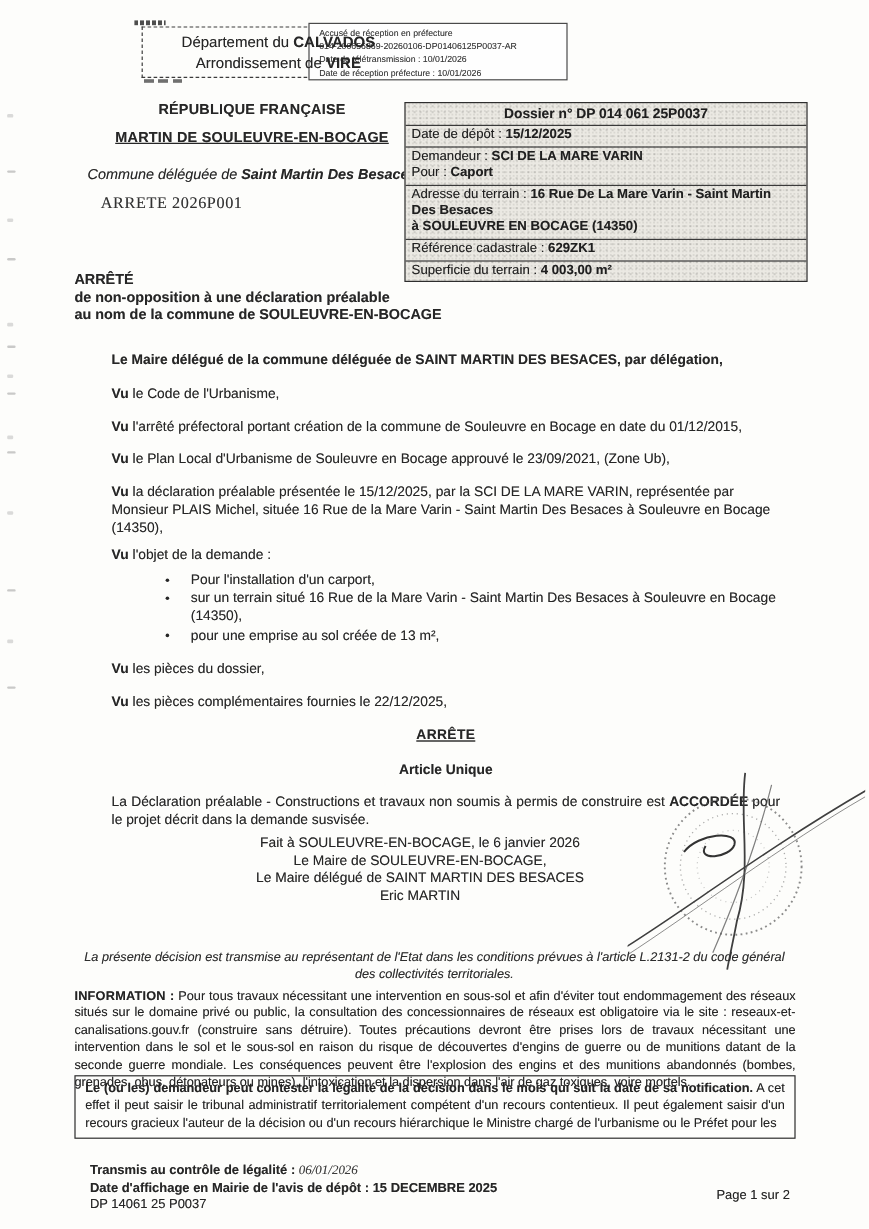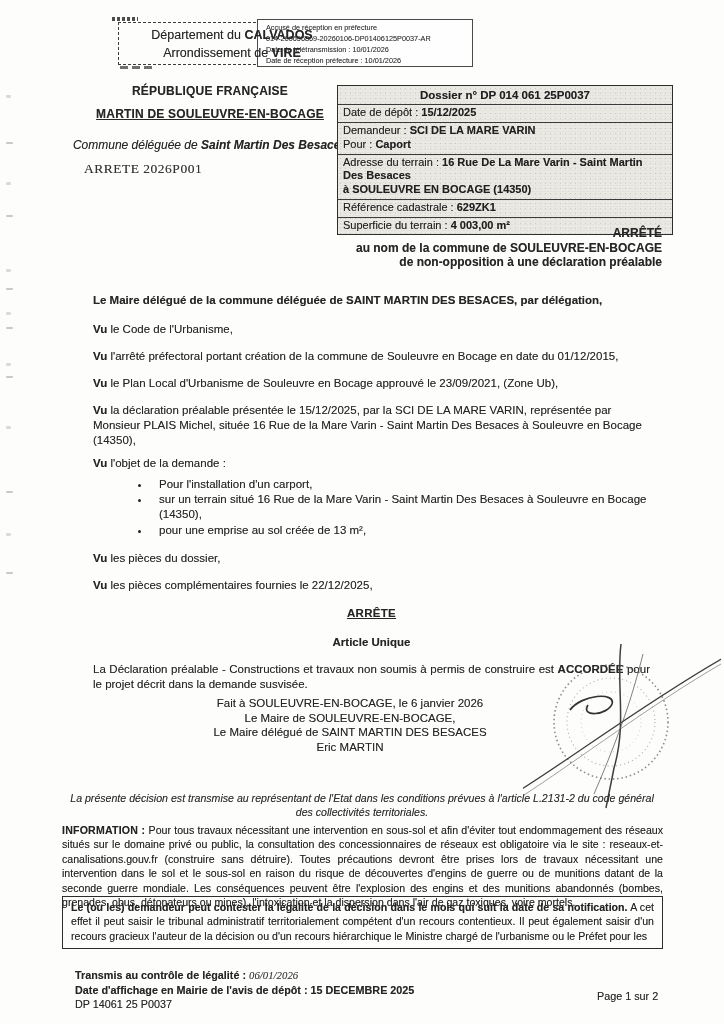--- a/index.html
+++ b/index.html
@@ -67,21 +67,21 @@
     background-size: 5px 5px, 3px 3px;
     background-position: 0 0, 1.5px 2px;
   }
   .t-row { border-top:1px solid #3a3a3a; padding:1px 5px 2px; }
   .t-row:first-child { border-top:none; }
   .t-head { text-align:center; font-weight:bold; padding:2px 4px; font-size:11.5px; }
   .val { font-weight:bold; }
   .t-center { font-weight:bold; }
 
   
-  .main-title { position:absolute; left:62px; top:226px; width:600px; text-align:right;
+  .main-title { position:absolute; left:62px; top:226px; width:600px; text-align:left;
     font-weight:bold; font-size:12px; line-height:1.22; }
 
   
   .doc-body { position:absolute; left:93px; top:293px; width:557px; font-size:11.5px; line-height:1.3; }
   .doc-body p { margin:0 0 12px; }
   .doc-body p.intro { font-weight:bold; margin-bottom:14px; }
   .doc-body p.two-line { margin-bottom:8px; }
   .doc-body p.obj { margin-bottom:6px; }
   .vu { font-weight:bold; }
   .doc-body ul { margin:0 0 13px 58px; padding:0; }
@@ -171,22 +171,22 @@
     <div class="t-row">
       <span>Référence cadastrale : </span><span class="val">629ZK1</span>
     </div>
     <div class="t-row">
       <span>Superficie du terrain : </span><span class="val">4 003,00 m²</span>
     </div>
   </div>
 
   <div class="main-title">
     <div>ARRÊTÉ</div>
+    <div>de non-opposition à une déclaration préalable</div>
     <div>au nom de la commune de SOULEUVRE-EN-BOCAGE</div>
-    <div>de non-opposition à une déclaration préalable</div>
   </div>
 
   <div class="doc-body">
     <p class="intro">Le Maire délégué de la commune déléguée de SAINT MARTIN DES BESACES, par délégation,</p>
     <p><span class="vu">Vu</span><span> le Code de l'Urbanisme,</span></p>
     <p><span class="vu">Vu</span><span> l'arrêté préfectoral portant création de la commune de Souleuvre en Bocage en date du 01/12/2015,</span></p>
     <p><span class="vu">Vu</span><span> le Plan Local d'Urbanisme de Souleuvre en Bocage approuvé le 23/09/2021, (Zone Ub),</span></p>
     <p class="two-line"><span class="vu">Vu</span><span> la déclaration préalable présentée le 15/12/2025, par la SCI DE LA MARE VARIN, représentée par Monsieur PLAIS Michel, située 16 Rue de la Mare Varin - Saint Martin Des Besaces à Souleuvre en Bocage (14350),</span></p>
     <p class="obj"><span class="vu">Vu</span><span> l'objet de la demande :</span></p>
     <ul>

